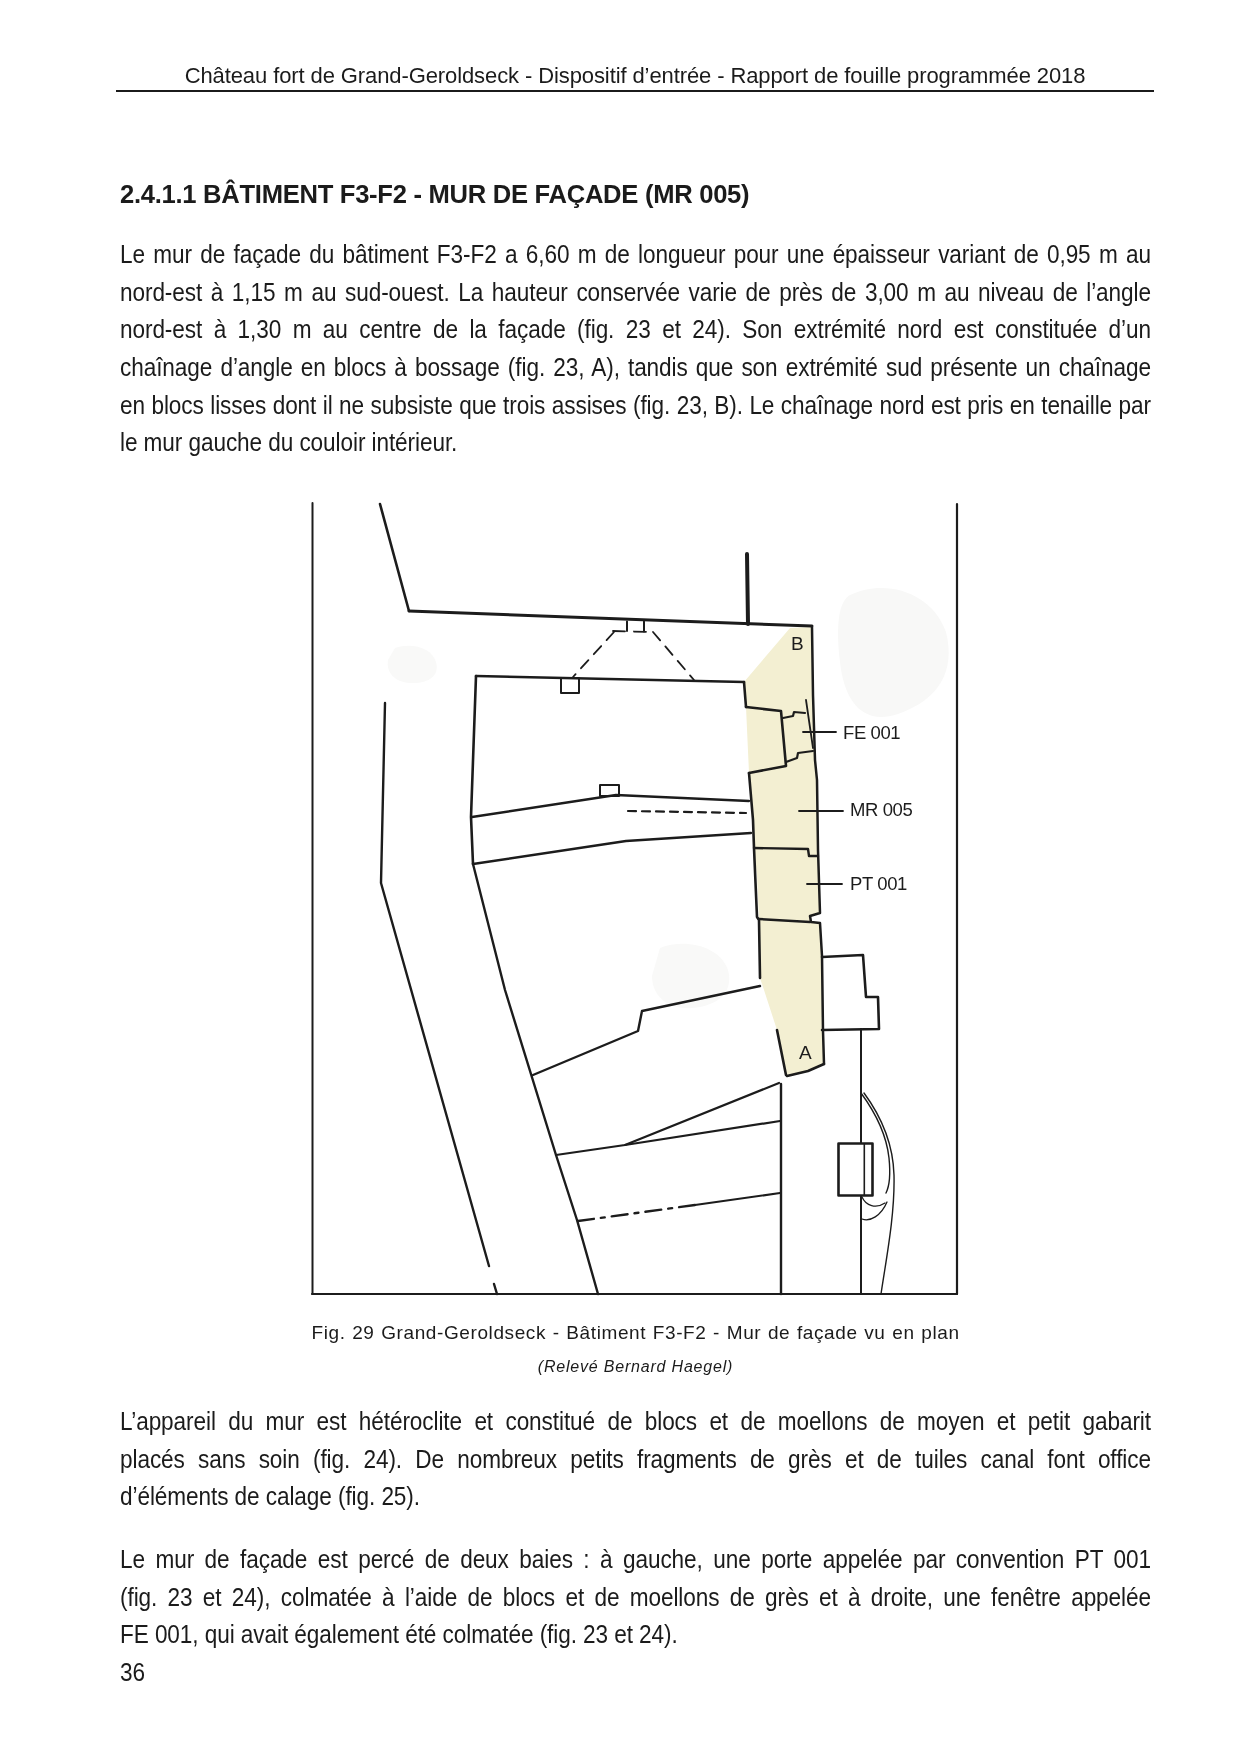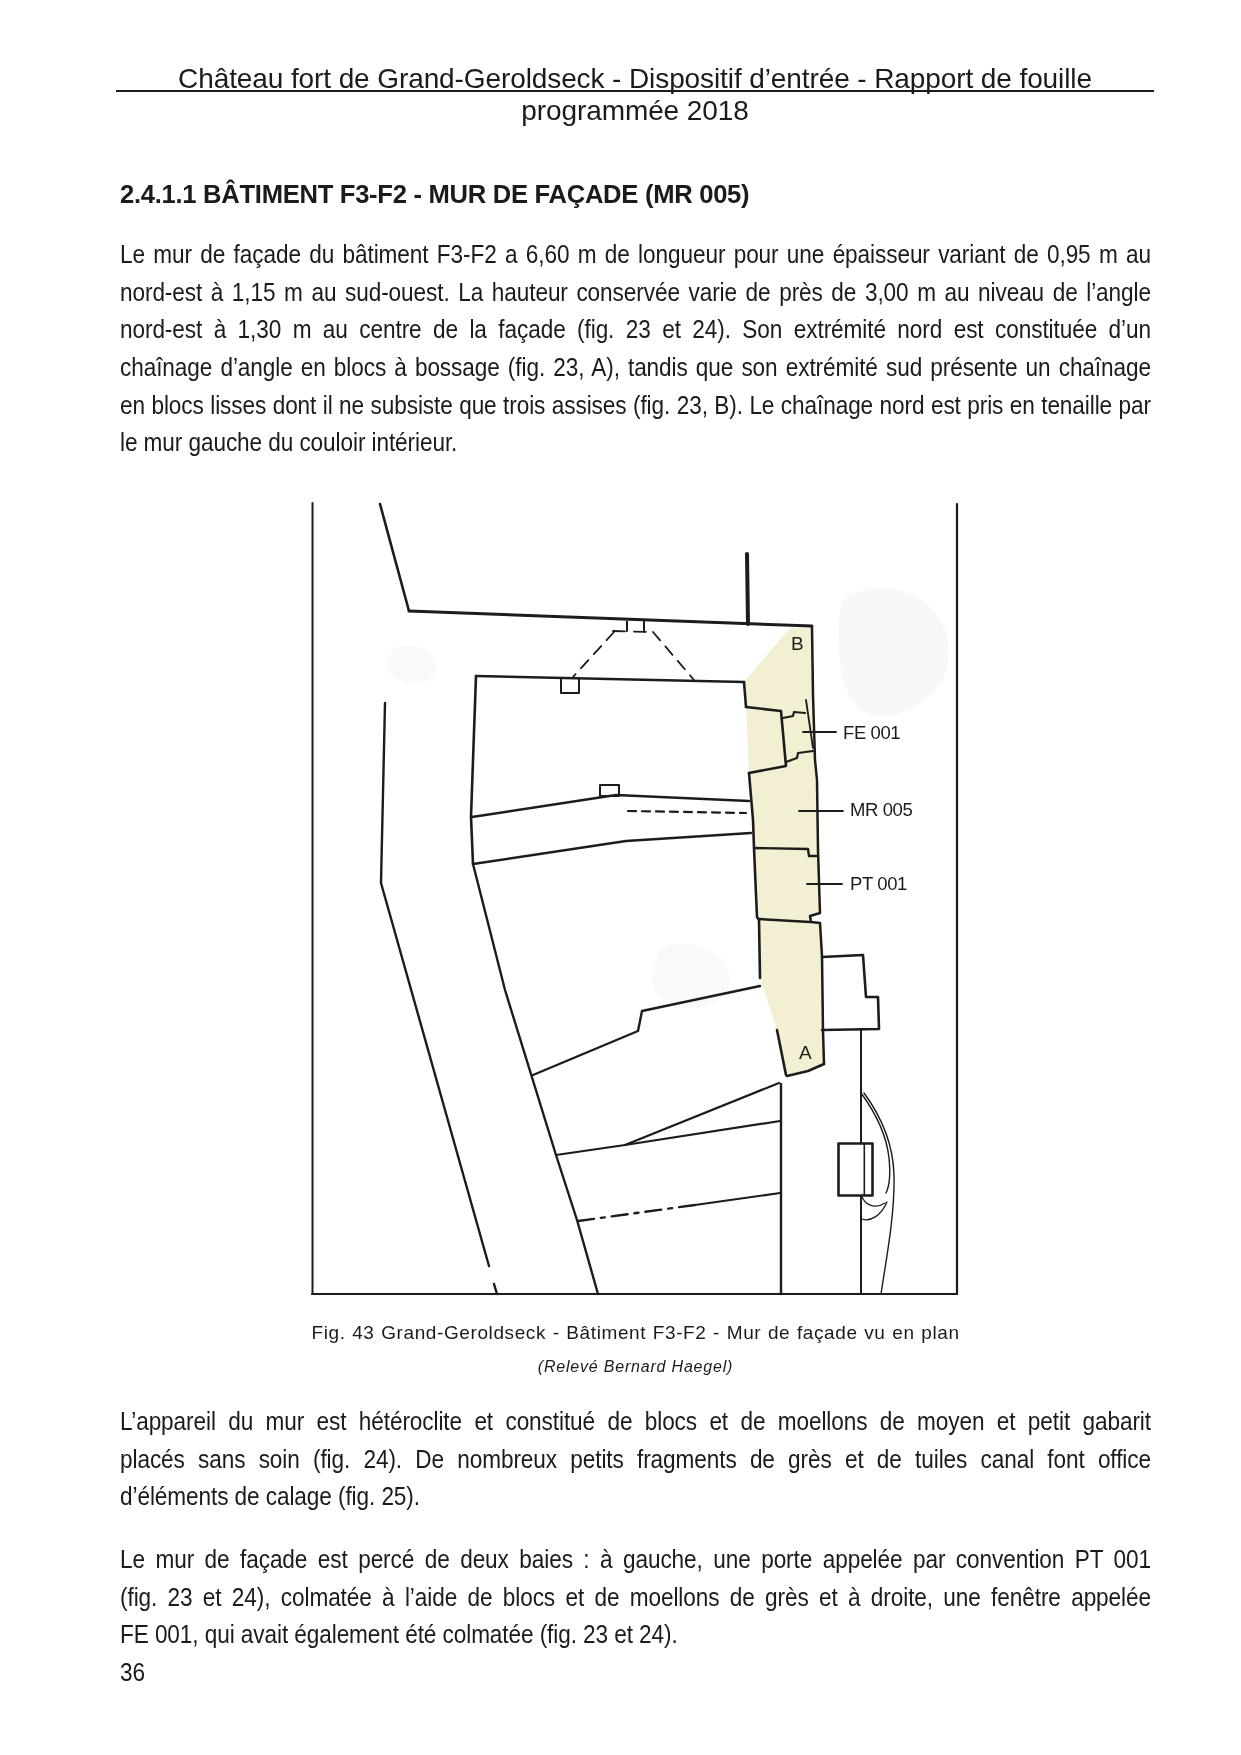--- a/index.html
+++ b/index.html
@@ -8,21 +8,21 @@
        font-family:"Liberation Sans", sans-serif;color:#1b1b1b;overflow:hidden;}
   .abs{position:absolute;}
   .jline{height:37.66px;line-height:37.66px;text-align:justify;text-align-last:justify;
          white-space:normal;}
   .lline{height:37.66px;line-height:37.66px;text-align:left;}
   .body-txt{font-size:25.4px;letter-spacing:-0.1px;width:1158.4px;transform:scaleX(0.89);transform-origin:0 0;}
 </style>
 </head>
 <body>
 
-<div class="abs" style="left:116px;top:63px;width:1038px;text-align:center;font-size:28px;letter-spacing:-0.1px;">Château fort de Grand-Geroldseck - Dispositif d’entrée - Rapport de fouille programmée 2018</div>
+<div class="abs" style="left:116px;top:63px;width:1038px;text-align:center;font-size:22px;letter-spacing:-0.1px;">Château fort de Grand-Geroldseck - Dispositif d’entrée - Rapport de fouille programmée 2018</div>
 
 <div class="abs" style="left:116px;top:90px;width:1038px;height:2px;background:#1b1b1b;"></div>
 
 <div class="abs" style="left:120px;top:179px;font-size:26.5px;font-weight:bold;letter-spacing:-0.3px;white-space:nowrap;transform:scaleX(0.966);transform-origin:0 0;">2.4.1.1 BÂTIMENT F3-F2 - MUR DE FAÇADE (MR 005)</div>
 
 <div class="abs body-txt" id="p1" style="left:120px;top:236px;">
 <div class="jline">Le mur de façade du bâtiment F3-F2 a 6,60 m de longueur pour une épaisseur variant de 0,95 m au</div>
 <div class="jline">nord-est à 1,15 m au sud-ouest. La hauteur conservée varie de près de 3,00 m au niveau de l’angle</div>
 <div class="jline">nord-est à 1,30 m au centre de la façade (fig. 23 et 24). Son extrémité nord est constituée d’un</div>
 <div class="jline">chaînage d’angle en blocs à bossage (fig. 23, A), tandis que son extrémité sud présente un chaînage</div>
@@ -135,21 +135,21 @@
 
 <text x="799" y="1059" font-size="19px" fill="#1c1c1c">A</text>
 
 <text x="843" y="739" font-size="18.5px" letter-spacing="-0.4" fill="#1c1c1c">FE 001</text>
 
 <text x="850" y="816" font-size="18.5px" letter-spacing="-0.4" fill="#1c1c1c">MR 005</text>
 
 <text x="850" y="890" font-size="18.5px" letter-spacing="-0.4" fill="#1c1c1c">PT 001</text>
 </svg>
 
-<div class="abs" style="left:120px;top:1322px;width:1031px;text-align:center;font-size:19px;letter-spacing:0.6px;word-spacing:0.8px;">Fig. 43 Grand-Geroldseck - Bâtiment F3-F2 - Mur de façade vu en plan</div>
+<div class="abs" style="left:120px;top:1322px;width:1031px;text-align:center;font-size:19px;letter-spacing:0.6px;word-spacing:0.8px;">Fig. 29 Grand-Geroldseck - Bâtiment F3-F2 - Mur de façade vu en plan</div>
 
 <div class="abs" style="left:120px;top:1358px;width:1031px;text-align:center;font-size:16px;letter-spacing:0.8px;font-style:italic;">(Relevé Bernard Haegel)</div>
 
 <div class="abs body-txt" id="p2" style="left:120px;top:1403px;">
 <div class="jline">L’appareil du mur est hétéroclite et constitué de blocs et de moellons de moyen et petit gabarit</div>
 <div class="jline">placés sans soin (fig. 24). De nombreux petits fragments de grès et de tuiles canal font office</div>
 <div class="lline">d’éléments de calage (fig. 25).</div>
 </div>
 
 <div class="abs body-txt" id="p3" style="left:120px;top:1541px;">

